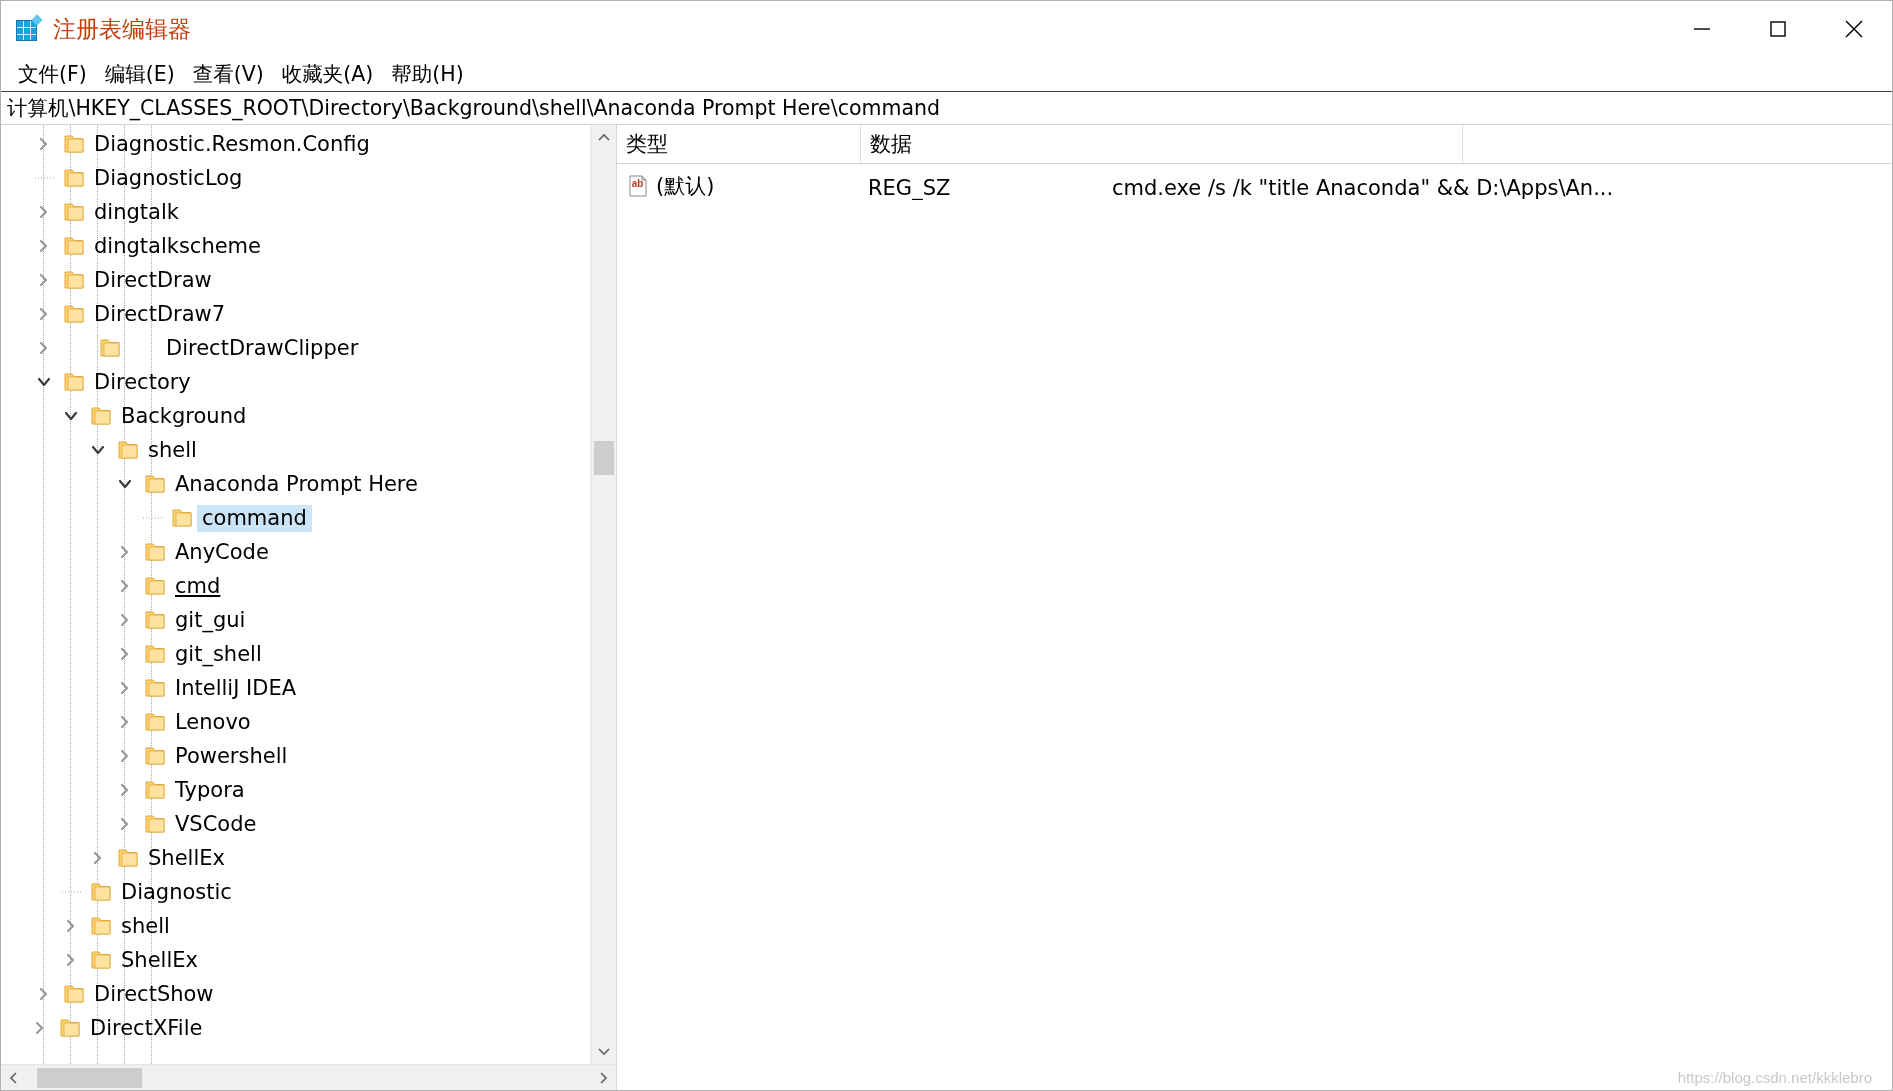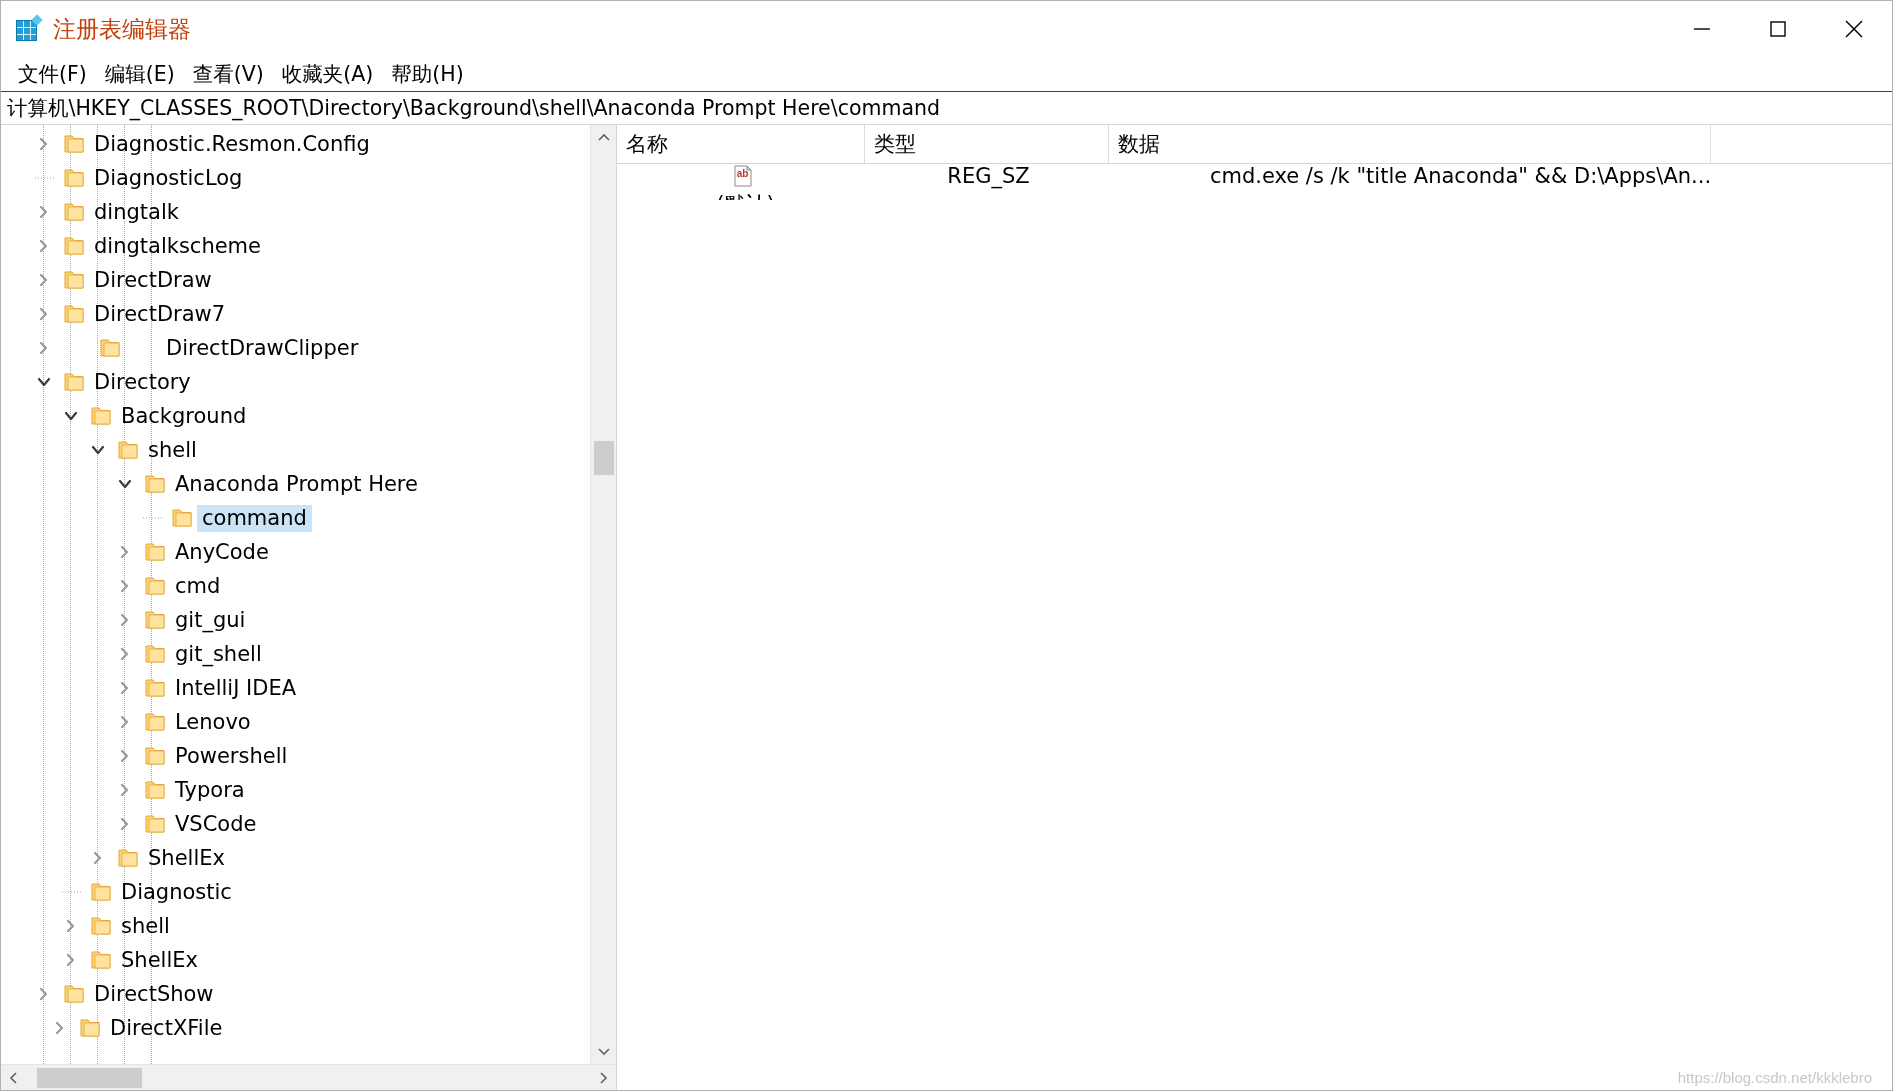--- a/index.html
+++ b/index.html
@@ -313,25 +313,24 @@
     display: flex;
     align-items: center;
     font-size: 21px;
     font-family: "DejaVu Sans", "Liberation Sans", sans-serif;
     white-space: nowrap;
     cursor: default;
   }
   .vcell {
     height: 36px;
     display: flex;
-    align-items: center;
+    align-items: flex-end;
     box-sizing: border-box;
     overflow: hidden;
     white-space: nowrap;
-    flex-direction: column;
   }
   .vcell.n { width: 248px; min-width: 248px; padding-left: 9px; }
   .vcell.t { width: 244px; min-width: 244px; padding-left: 3px; }
   .vcell.d { width: 700px; min-width: 700px; padding-left: 3px; }
   .ab-icon {
     width: 26px; min-width: 26px;
     height: 26px;
     margin-right: 4px;
     position: relative;
     flex: 0 0 auto;
@@ -580,21 +579,21 @@
                 </svg>
               </span>
               <span class="folder">
                 <svg width="22" height="20" viewBox="0 0 22 20">
                   <path d="M2 2 H9 L11 4.5 H20 V18 H2 Z" fill="#ffd271" stroke="#e0a93b" stroke-width="1"></path>
                   <path d="M5 5 H20 V18 H5 Z" fill="#ffe2a0" stroke="#e0a93b" stroke-width="0.8"></path>
                 </svg>
               </span>
               <span class="label">AnyCode</span>
             </div>
-            <div class="tree-row" style="padding-left: 109px;">
+            <div class="tree-row" style="padding-left: 109px; text-decoration: underline;">
               <span class="twisty">
                 <svg width="14" height="16" viewBox="0 0 14 16">
                   <polyline points="4,3 9,8 4,13" fill="none" stroke="#9a9a9a" stroke-width="2.2" stroke-linecap="round" stroke-linejoin="round"></polyline>
                 </svg>
               </span>
               <span class="folder">
                 <svg width="22" height="20" viewBox="0 0 22 20">
                   <path d="M2 2 H9 L11 4.5 H20 V18 H2 Z" fill="#ffd271" stroke="#e0a93b" stroke-width="1"></path>
                   <path d="M5 5 H20 V18 H5 Z" fill="#ffe2a0" stroke="#e0a93b" stroke-width="0.8"></path>
                 </svg>
@@ -762,21 +761,21 @@
                 </svg>
               </span>
               <span class="folder">
                 <svg width="22" height="20" viewBox="0 0 22 20">
                   <path d="M2 2 H9 L11 4.5 H20 V18 H2 Z" fill="#ffd271" stroke="#e0a93b" stroke-width="1"></path>
                   <path d="M5 5 H20 V18 H5 Z" fill="#ffe2a0" stroke="#e0a93b" stroke-width="0.8"></path>
                 </svg>
               </span>
               <span class="label">DirectShow</span>
             </div>
-            <div class="tree-row" style="padding-left: 44px;">
+            <div class="tree-row" style="padding-left: 24px;">
               <span class="twisty">
                 <svg width="14" height="16" viewBox="0 0 14 16">
                   <polyline points="4,3 9,8 4,13" fill="none" stroke="#9a9a9a" stroke-width="2.2" stroke-linecap="round" stroke-linejoin="round"></polyline>
                 </svg>
               </span>
               <span class="folder">
                 <svg width="22" height="20" viewBox="0 0 22 20">
                   <path d="M2 2 H9 L11 4.5 H20 V18 H2 Z" fill="#ffd271" stroke="#e0a93b" stroke-width="1"></path>
                   <path d="M5 5 H20 V18 H5 Z" fill="#ffe2a0" stroke="#e0a93b" stroke-width="0.8"></path>
                 </svg>
@@ -814,23 +813,20 @@
         <div class="arrow">
           <svg width="10" height="14" viewBox="0 0 10 14">
             <polyline points="3,2 8,7 3,12" fill="none" stroke="#606060" stroke-width="1.6"></polyline>
           </svg>
         </div>
       </div>
     </div>
 
     <div class="values-pane">
       <div class="col-header">
-        <div class="col c1">
-          <span>名称</span>
-        </div>
         <div class="col c2">
           <span>类型</span>
         </div>
         <div class="col c3">
           <span>数据</span>
         </div>
       </div>
 
       <div class="value-rows" id="value-rows">
           <div class="value-row">

